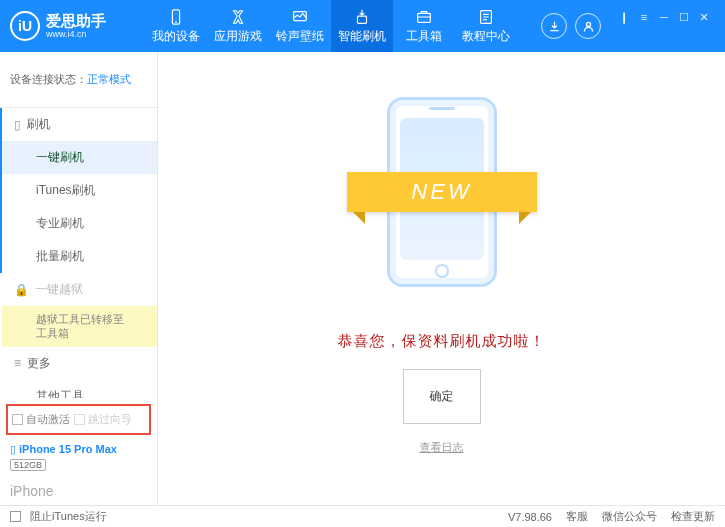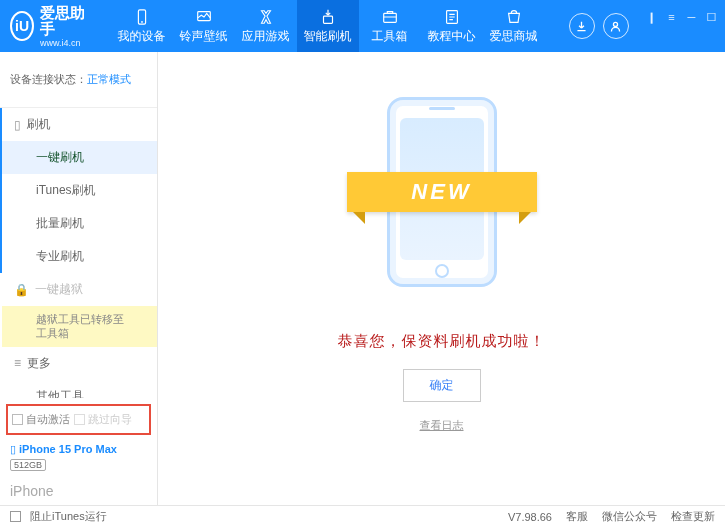--- a/index.html
+++ b/index.html
@@ -37,26 +37,26 @@
 .device-box { padding: 4px 10px 6px; font-size:11px; color:#1a8cff;}
 .device-box .dev-icon{color:#1a8cff; margin-right:3px;}
 .storage-badge { display:inline-block; border:1px solid #aaa; border-radius:2px; font-size:9px; padding:0 3px; color:#666; margin-top:3px;}
 .dev-type{ color:#aaa; font-size:14px; margin-top:12px;}
 .main { flex:1; background:#fff; display:flex; flex-direction:column; align-items:center; padding-top:40px; position:relative;}
 .phone-illust { width:180px; height:200px; position:relative; display:flex; align-items:center; justify-content:center;}
 .phone-body { width:110px; height:190px; border:3px solid #bcdcff; border-radius:16px; background:#fff; position:relative; box-shadow: inset 0 0 0 6px #eaf4ff;}
 .phone-screen{ position:absolute; top:18px; left:10px; right:10px; bottom:24px; background:linear-gradient(#d8ecff,#eaf4ff); border-radius:6px; display:flex; align-items:center; justify-content:center; font-size:32px; color:#7fc0ff;}
 .phone-home{position:absolute; bottom:6px; left:50%; transform:translateX(-50%); width:14px; height:14px; border:2px solid #bcdcff; border-radius:50%;}
 .phone-speaker{position:absolute; top:7px; left:50%; transform:translateX(-50%); width:26px; height:3px; background:#bcdcff; border-radius:2px;}
-.new-ribbon{ position:absolute; width:190px; height:40px; background:#ffc936; display:flex; align-items:center; justify-content:center; font-weight:700; font-size:22px; color:#fff; letter-spacing:3px; font-style:italic; box-shadow:0 2px 4px rgba(0,0,0,.15);}
+.new-ribbon{ position:absolute; width:190px; height:40px; background:#ffc936; display:flex; align-items:center; justify-content:center; font-weight:400; font-size:22px; color:#fff; letter-spacing:3px; font-style:italic; box-shadow:0 2px 4px rgba(0,0,0,.15);}
 .new-ribbon:before,.new-ribbon:after{content:"";position:absolute;top:100%;border:6px solid transparent;}
 .new-ribbon:before{left:6px;border-top-color:#d49e10;border-right-color:#d49e10;}
 .new-ribbon:after{right:6px;border-top-color:#d49e10;border-left-color:#d49e10;}
 .success-text{ font-size:15px; color:#b91c1c; margin-top:40px; letter-spacing:1px;text-align:right;}
-.ok-btn{ margin-top:18px; padding:7px 26px; border:1px solid #ccc; background:#fff; font-size:12px; color:#3b82f6; cursor:pointer;}
+.ok-btn{ margin-top:18px; padding:18px 26px; border:1px solid #ccc; background:#fff; font-size:12px; color:#404040; cursor:pointer;}
 .log-link{ margin-top:16px; font-size:11px; color:#999; text-decoration:underline; cursor:pointer;}
 .footer{ height:22px; border-top:1px solid #e5e5e5; display:flex; align-items:center; font-size:11px; color:#666; padding:0 10px; justify-content:space-between;}
 .footer-left{display:flex;align-items:center;gap:4px;}
 .footer-right{display:flex;align-items:center;gap:14px;}
 .f-chk{width:11px;height:11px;border:1px solid #999;}
 svg{display:block;}
 </style>
 </head>
 <body>
 
@@ -73,35 +73,35 @@
         <span class="nav-icon">
           <svg width="18" height="18" viewBox="0 0 20 20" fill="#fff">
             <rect x="6" y="2" width="8" height="16" rx="1.5" fill="none" stroke="#fff" stroke-width="1.3"></rect>
             <circle cx="10" cy="15.5" r="1"></circle>
           </svg>
         </span>
         <span>我的设备</span>
       </div>
       <div class="nav-item">
         <span class="nav-icon">
+          <svg width="18" height="18" viewBox="0 0 20 20" fill="#fff">
+            <path d="M5 3h3l2 3 2-3h3l-4 6 4 8H12l-2-4-2 4H5l4-8z" fill="none" stroke="#fff" stroke-width="1.2"></path>
+          </svg>
+        </span>
+        <span>应用游戏</span>
+      </div>
+      <div class="nav-item">
+        <span class="nav-icon">
           <svg width="18" height="18" viewBox="0 0 20 20" fill="none" stroke="#fff" stroke-width="1.3">
             <rect x="3" y="4" width="14" height="10" rx="1"></rect>
             <path d="M3 11l4-3 3 2 3-4 4 5"></path>
           </svg>
         </span>
         <span>铃声壁纸</span>
       </div>
-      <div class="nav-item">
-        <span class="nav-icon">
-          <svg width="18" height="18" viewBox="0 0 20 20" fill="#fff">
-            <path d="M5 3h3l2 3 2-3h3l-4 6 4 8H12l-2-4-2 4H5l4-8z" fill="none" stroke="#fff" stroke-width="1.2"></path>
-          </svg>
-        </span>
-        <span>应用游戏</span>
-      </div>
       <div class="nav-item active">
         <span class="nav-icon">
           <svg width="18" height="18" viewBox="0 0 20 20" fill="none" stroke="#fff" stroke-width="1.3">
             <path d="M10 2v6m0 0l-2.5-2.5M10 8l2.5-2.5"></path>
             <rect x="5" y="9" width="10" height="8" rx="1"></rect>
           </svg>
         </span>
         <span>智能刷机</span>
       </div>
       <div class="nav-item">
@@ -114,29 +114,20 @@
         <span>工具箱</span>
       </div>
       <div class="nav-item">
         <span class="nav-icon">
           <svg width="18" height="18" viewBox="0 0 20 20" fill="none" stroke="#fff" stroke-width="1.3">
             <rect x="4" y="3" width="12" height="14" rx="1"></rect>
             <path d="M7 7h6M7 10h6M7 13h4"></path>
           </svg>
         </span>
         <span>教程中心</span>
-      </div>
-      <div class="nav-item">
-        <span class="nav-icon">
-          <svg width="18" height="18" viewBox="0 0 20 20" fill="none" stroke="#fff" stroke-width="1.3">
-            <path d="M4 6h12l-1.5 10h-9z"></path>
-            <path d="M7 6c0-2 1-3 3-3s3 1 3 3"></path>
-          </svg>
-        </span>
-        <span>爱思商城</span>
       </div>
     </div>
   <div class="title-right">
     <div class="circ-btn">
       <svg width="13" height="13" viewBox="0 0 16 16" fill="none" stroke="#fff" stroke-width="1.6">
           <path d="M8 2v8m0 0l-3-3m3 3l3-3M3 13h10"></path>
         </svg>
     </div>
     <div class="circ-btn">
       <svg width="13" height="13" viewBox="0 0 16 16" fill="none" stroke="#fff" stroke-width="1.6">
@@ -161,22 +152,22 @@
     </div>
     <div class="side-scroll">
       <div class="side-group primary">
         <div class="group-head">
           <span class="gicon">▯</span>
           <span>刷机</span>
         </div>
         <div id="g1items">
             <div class="side-sub active">一键刷机</div>
             <div class="side-sub">iTunes刷机</div>
+            <div class="side-sub">专业刷机</div>
             <div class="side-sub">批量刷机</div>
-            <div class="side-sub">专业刷机</div>
           </div>
       </div>
       <div class="side-group">
         <div class="group-head lock-head">
           <span class="gicon">🔒</span>
           <span>一键越狱</span>
         </div>
         <div class="side-sub gray" style="white-space:pre-line">越狱工具已转移至
 工具箱</div>
       </div>

